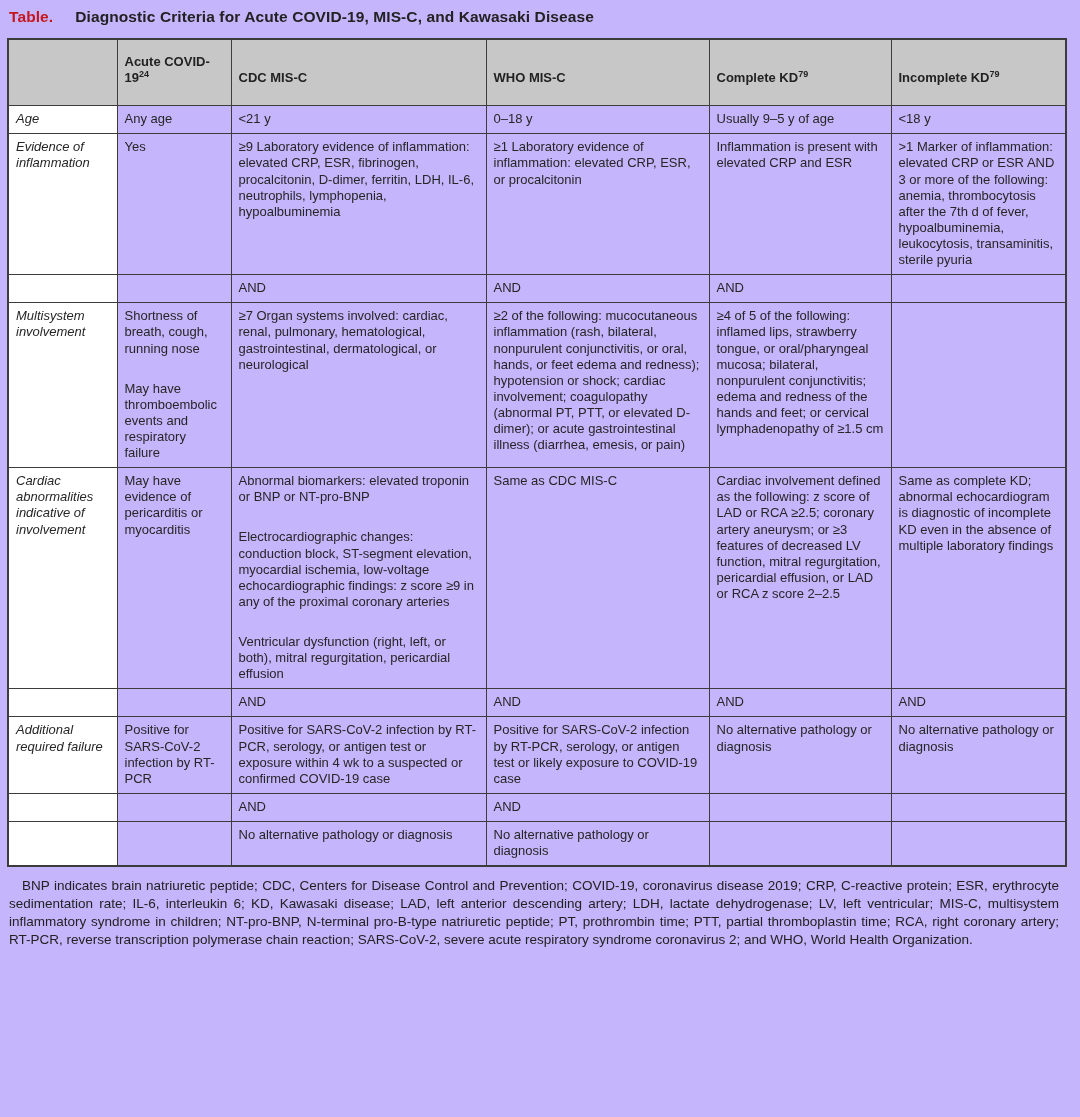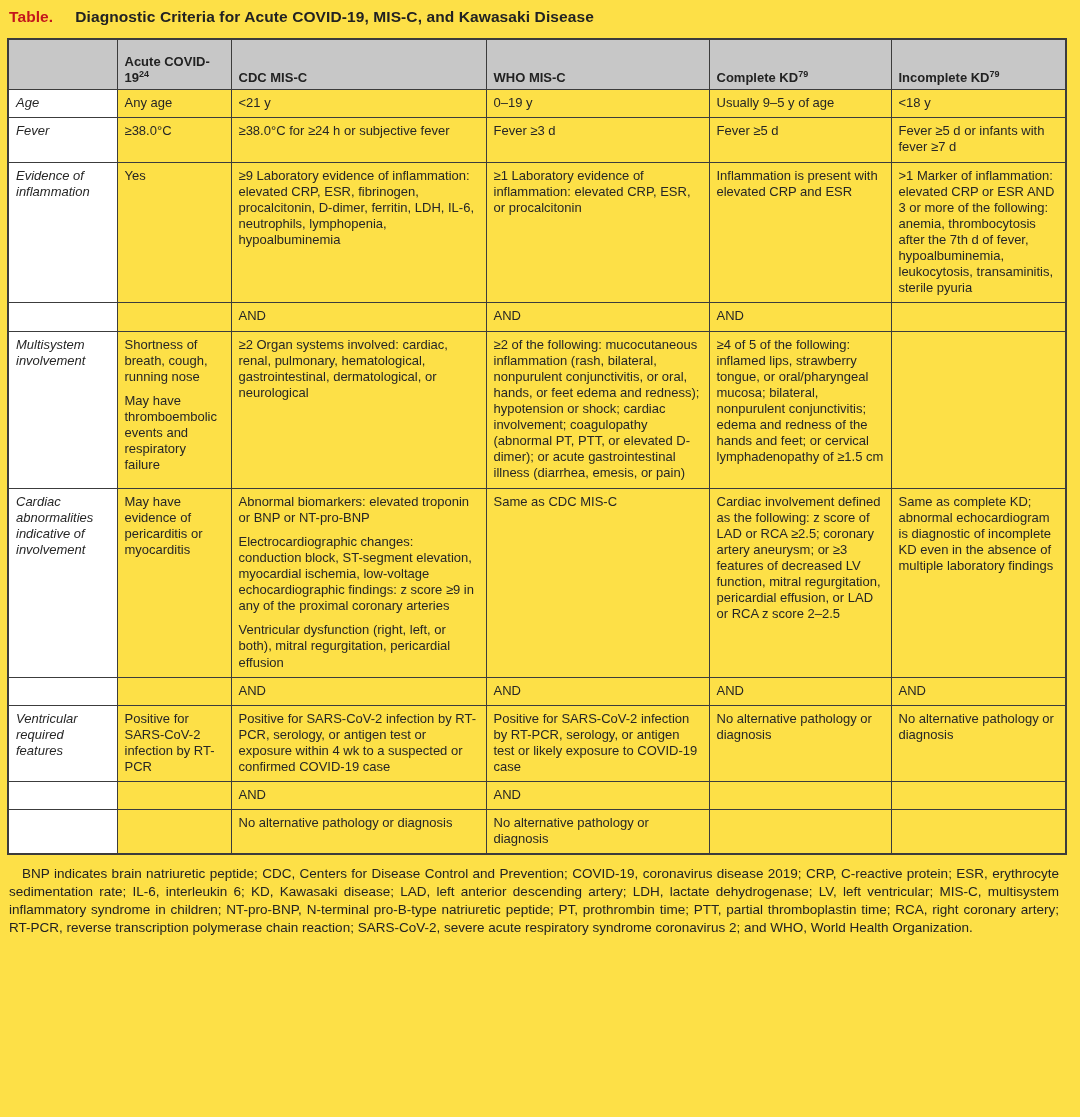--- a/index.html
+++ b/index.html
@@ -7,21 +7,21 @@
     padding: 0;
     background: #ffffff;
     font-family: "Liberation Sans", sans-serif;
     color: #1e1e1e;
   }
   .page {
     width: 1080px;
     height: 1117px;
     box-sizing: border-box;
     padding: 4px 7px 0 7px;
-    background: #fde047;
+    background: #c4b5fd;
     overflow: hidden;
   }
   .table-title {
     font-size: 15.5px;
     font-weight: bold;
     letter-spacing: 0.1px;
     margin: 4px 0 12px 2px;
     color: #222222;
   }
   .table-title .prefix {
@@ -48,37 +48,37 @@
     font-size: 13px;
     line-height: 1.24;
     color: #262626;
     word-wrap: break-word;
   }
   table.diag thead th {
     background: var(--header-bg, #c7c7c7);
     font-weight: bold;
     vertical-align: bottom;
     padding-top: 14px;
-    padding-bottom: 3px;
+    padding-bottom: 19px;
     color: #222222;
   }
   table.diag thead th sup {
     font-size: 9px;
     line-height: 0;
   }
   table.diag tbody th {
     font-weight: normal;
     background: #ffffff;
     font-style: italic;
   }
   table.diag p {
     margin: 0;
   }
   table.diag p + p {
-    margin-top: 8px;
+    margin-top: 24px;
   }
   .footnote {
     margin: 10px 14px 0 2px;
     font-size: 13.5px;
     line-height: 1.32;
     text-align: justify;
     text-indent: 13px;
     color: #222222;
   }
 </style>
@@ -115,47 +115,27 @@
           <th>
             <p>Age</p>
           </th>
           <td>
             <p>Any age</p>
           </td>
           <td>
             <p>&lt;21 y</p>
           </td>
           <td>
-            <p>0–19 y</p>
+            <p>0–18 y</p>
           </td>
           <td>
             <p>Usually 9–5 y of age</p>
           </td>
           <td>
             <p>&lt;18 y</p>
-          </td>
-        </tr>
-        <tr>
-          <th>
-            <p>Fever</p>
-          </th>
-          <td>
-            <p>≥38.0°C</p>
-          </td>
-          <td>
-            <p>≥38.0°C for ≥24 h or subjective fever</p>
-          </td>
-          <td>
-            <p>Fever ≥3 d</p>
-          </td>
-          <td>
-            <p>Fever ≥5 d</p>
-          </td>
-          <td>
-            <p>Fever ≥5 d or infants with fever ≥7 d</p>
           </td>
         </tr>
         <tr>
           <th>
             <p>Evidence of inflammation</p>
           </th>
           <td>
             <p>Yes</p>
           </td>
           <td>
@@ -187,21 +167,21 @@
         </tr>
         <tr>
           <th>
             <p>Multisystem involvement</p>
           </th>
           <td>
             <p>Shortness of breath, cough, running nose</p>
             <p>May have thromboembolic events and respiratory failure</p>
           </td>
           <td>
-            <p>≥2 Organ systems involved: cardiac, renal, pulmonary, hematological, gastrointestinal, dermatological, or neurological</p>
+            <p>≥7 Organ systems involved: cardiac, renal, pulmonary, hematological, gastrointestinal, dermatological, or neurological</p>
           </td>
           <td>
             <p>≥2 of the following: mucocutaneous inflammation (rash, bilateral, nonpurulent conjunctivitis, or oral, hands, or feet edema and redness); hypotension or shock; cardiac involvement; coagulopathy (abnormal PT, PTT, or elevated D-dimer); or acute gastrointestinal illness (diarrhea, emesis, or pain)</p>
           </td>
           <td>
             <p>≥4 of 5 of the following: inflamed lips, strawberry tongue, or oral/pharyngeal mucosa; bilateral, nonpurulent conjunctivitis; edema and redness of the hands and feet; or cervical lymphadenopathy of ≥1.5 cm</p>
           </td>
           <td></td>
         </tr>
         <tr>
@@ -237,21 +217,21 @@
           </td>
           <td>
             <p>AND</p>
           </td>
           <td>
             <p>AND</p>
           </td>
         </tr>
         <tr>
           <th>
-            <p>Ventricular required features</p>
+            <p>Additional required failure</p>
           </th>
           <td>
             <p>Positive for SARS-CoV-2 infection by RT-PCR</p>
           </td>
           <td>
             <p>Positive for SARS-CoV-2 infection by RT-PCR, serology, or antigen test or exposure within 4 wk to a suspected or confirmed COVID-19 case</p>
           </td>
           <td>
             <p>Positive for SARS-CoV-2 infection by RT-PCR, serology, or antigen test or likely exposure to COVID-19 case</p>
           </td>

